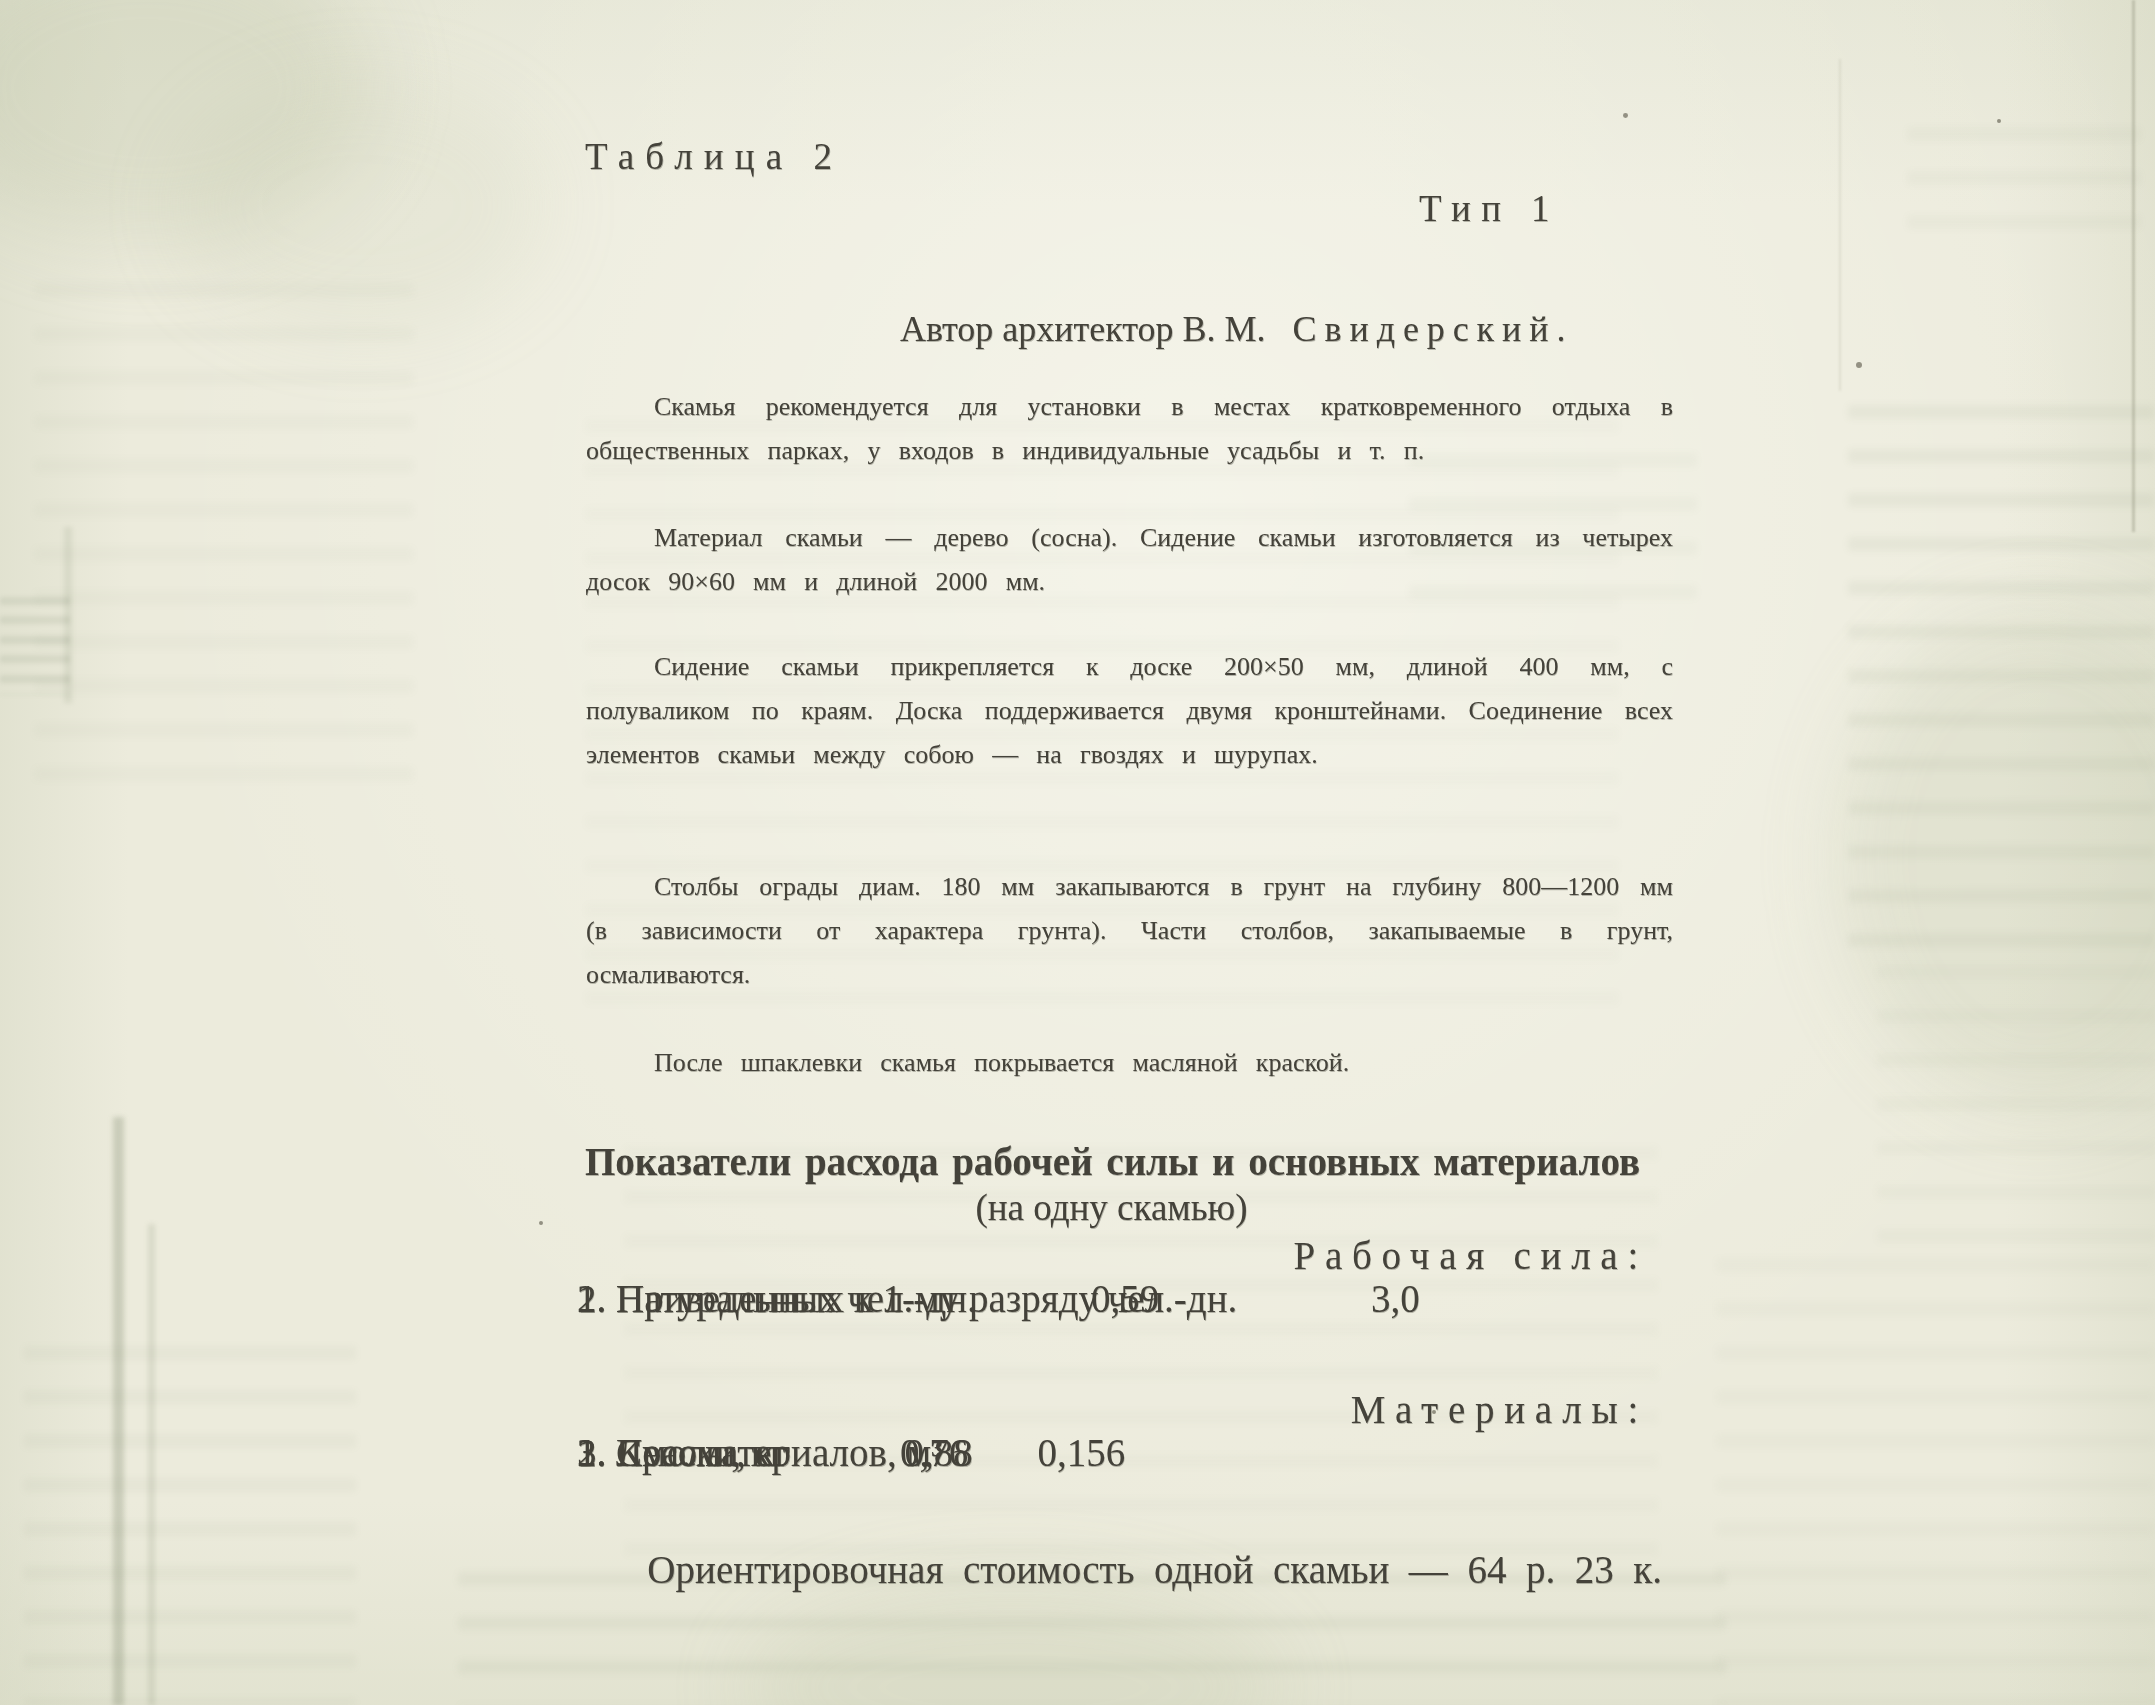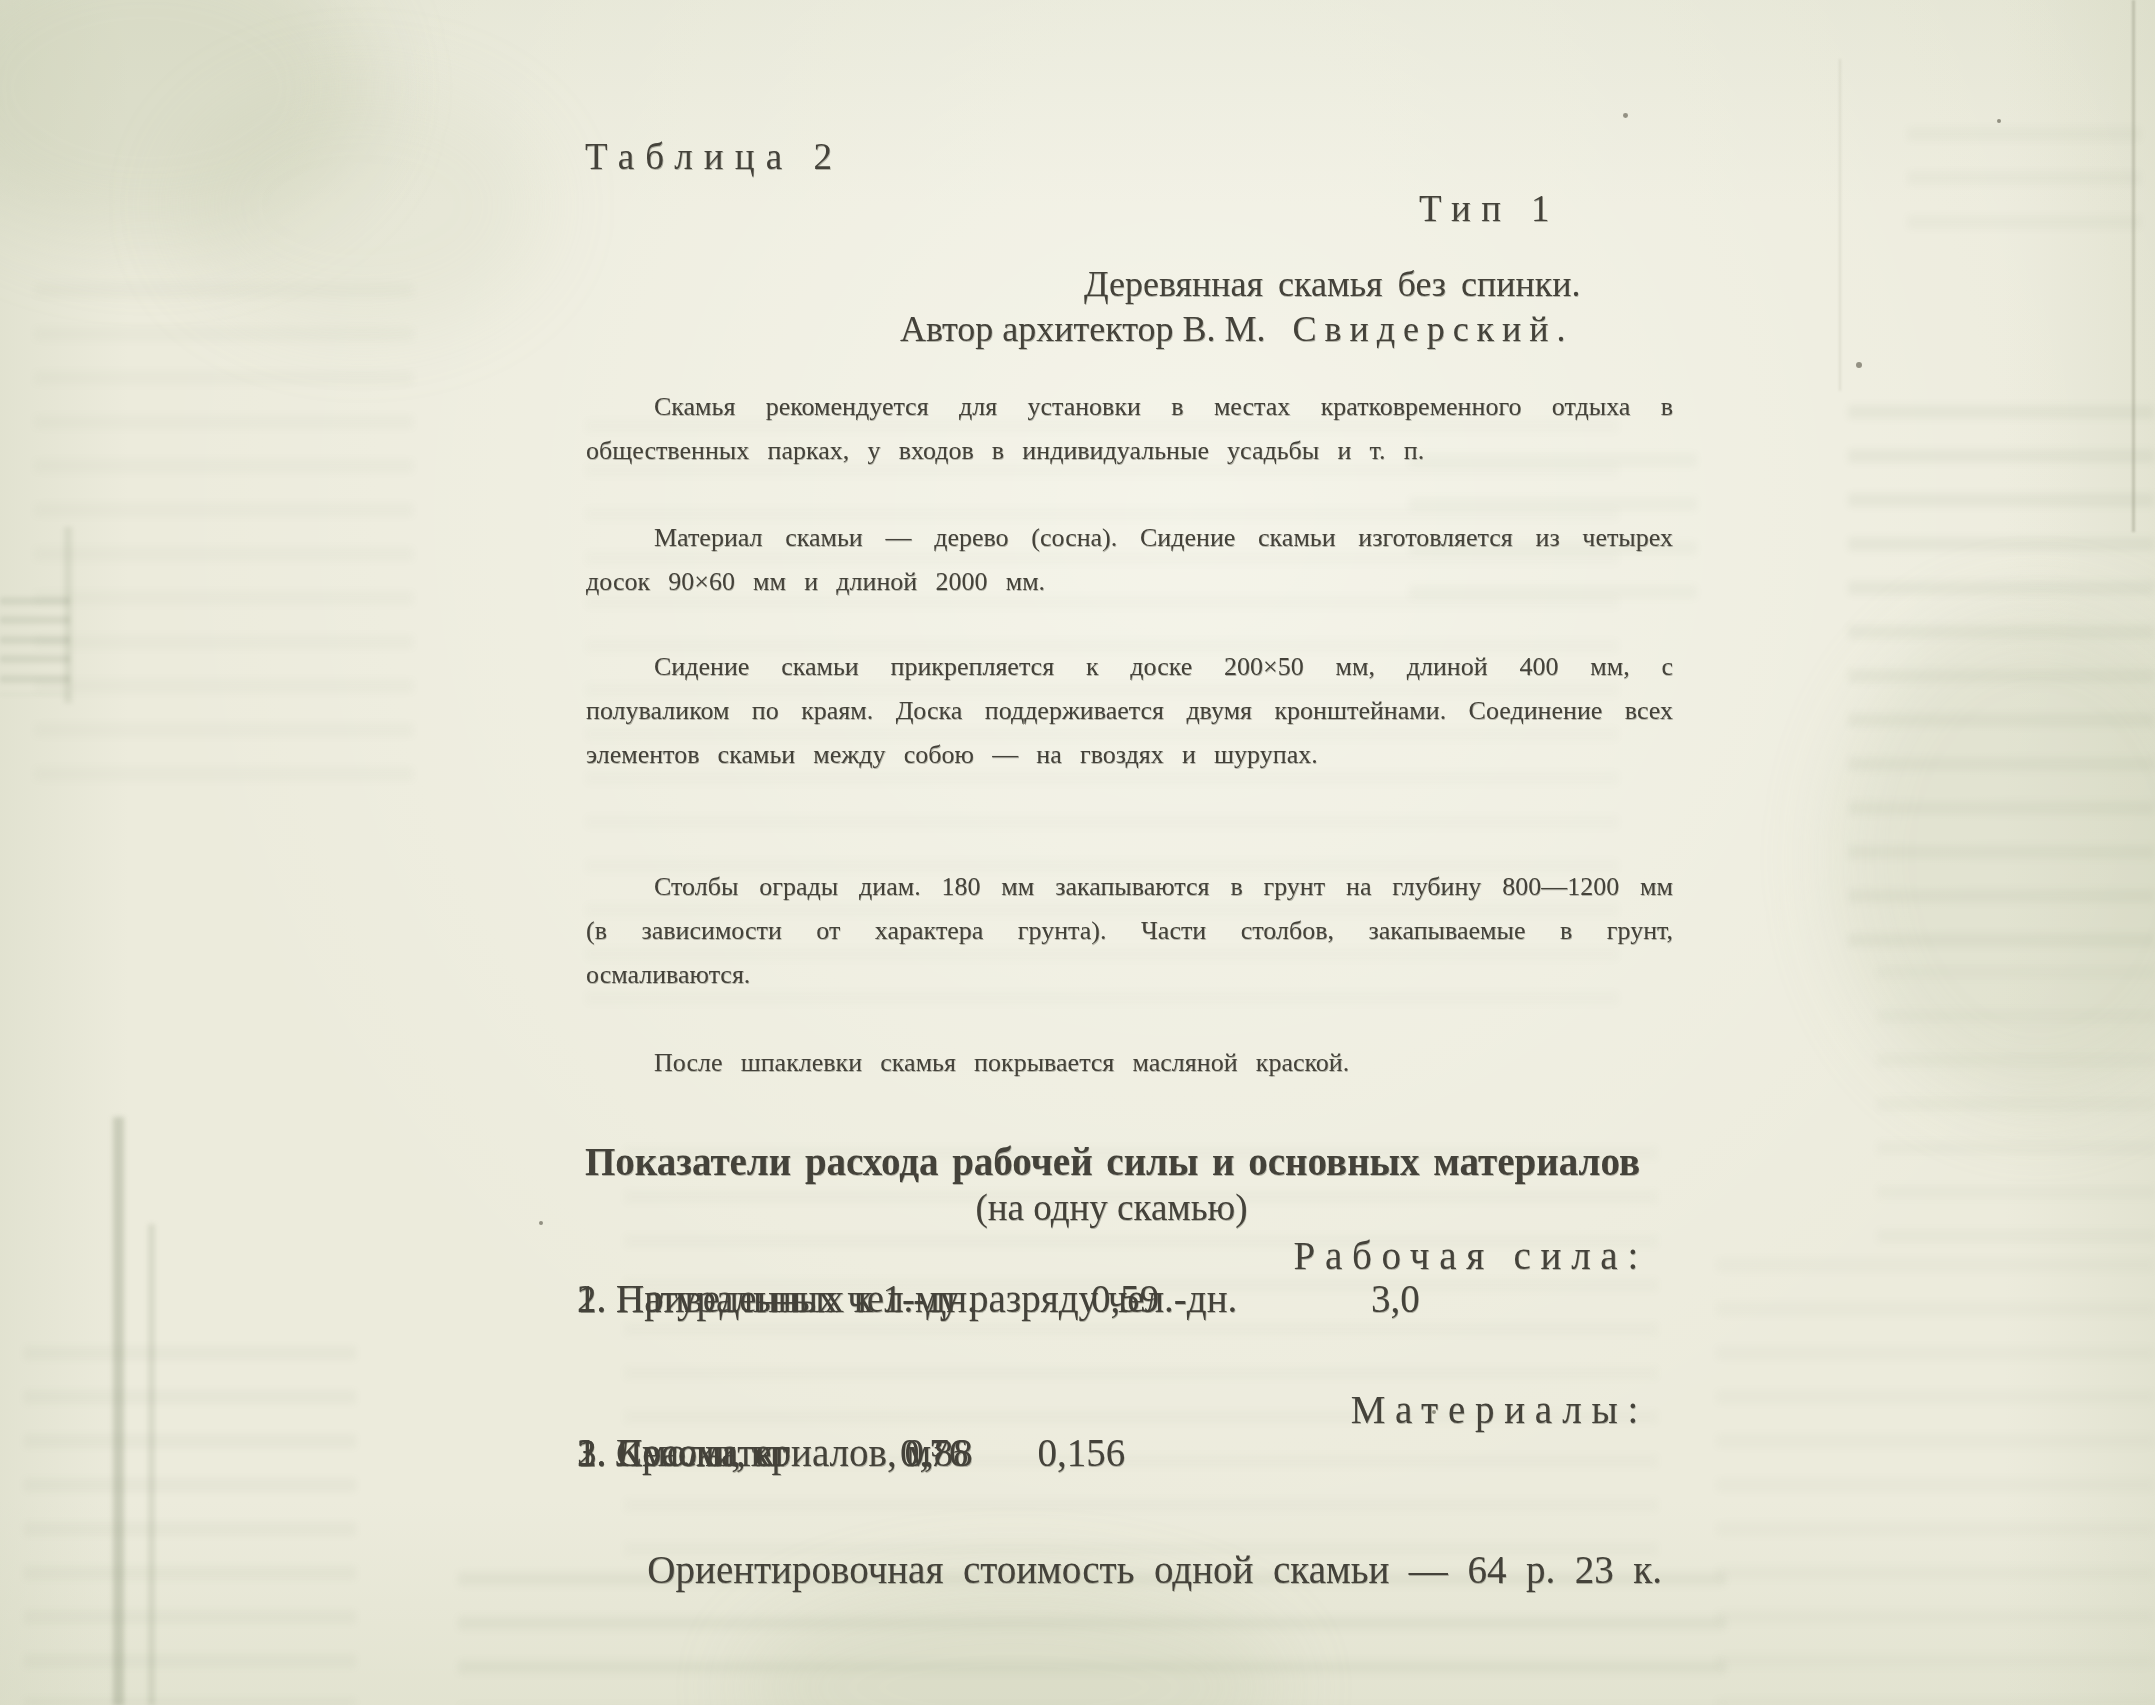--- a/index.html
+++ b/index.html
@@ -109,21 +109,20 @@
   <div class="patch p4"></div>
   <div class="speck s1"></div>
   <div class="speck s2"></div>
   <div class="speck s3"></div>
   <div class="speck s4"></div>
   <div class="speck s5"></div>
 
   <div class="ink tablica">Таблица 2</div>
   <div class="ink tip">Тип 1</div>
 
-  <div class="ink subtitle1">Деревянная скамья без спинки.</div>
   <div class="ink subtitle2">
     <span>Автор архитектор В. М.</span><span class="spaced">Свидерский.</span>
   </div>
 
   <p class="ink para pp1">Скамья рекомендуется для установки в местах кратковременного отдыха в общественных парках, у входов в индивидуальные усадьбы и т. п.</p>
   <p class="ink para pp2">Материал скамьи — дерево (сосна). Сидение скамьи изготовляется из четырех досок 90×60 мм и длиной 2000 мм.</p>
   <p class="ink para pp3">Сидение скамьи прикрепляется к доске 200×50 мм, длиной 400 мм, с полуваликом по краям. Доска поддерживается двумя кронштейнами. Соединение всех элементов скамьи между собою — на гвоздях и шурупах.</p>
   <p class="ink para pp4">Столбы ограды диам. 180 мм закапываются в грунт на глубину 800—1200 мм (в зависимости от характера грунта). Части столбов, закапываемые в грунт, осмаливаются.</p>
   <p class="ink para pp5">После шпаклевки скамья покрывается масляной краской.</p>
 

